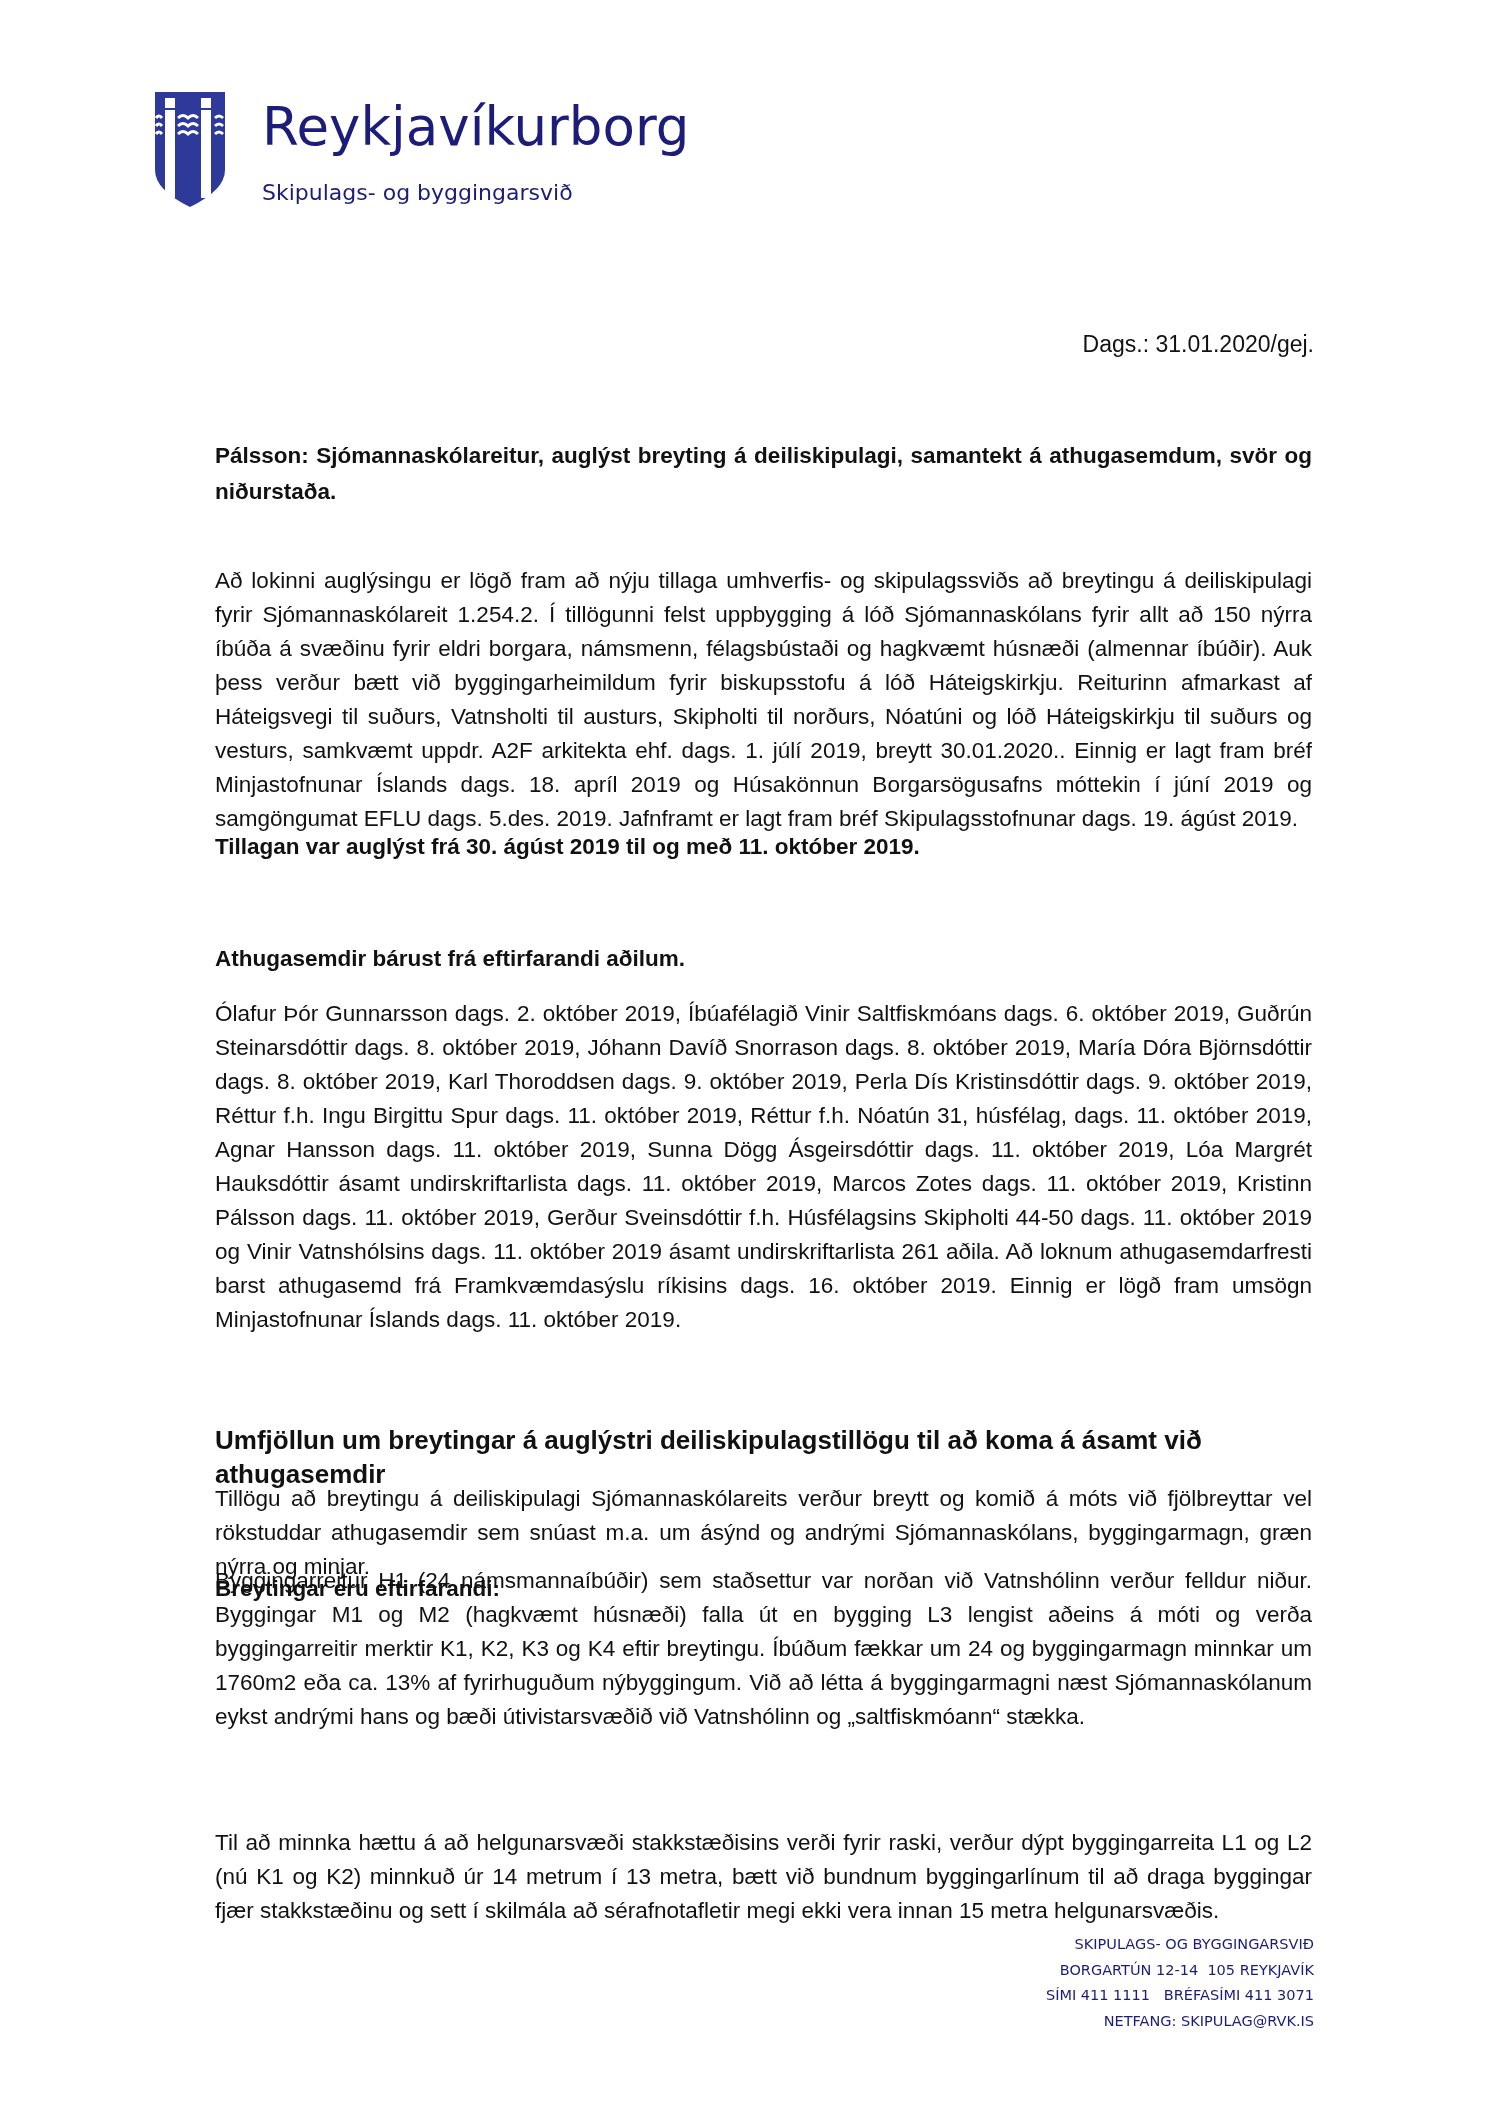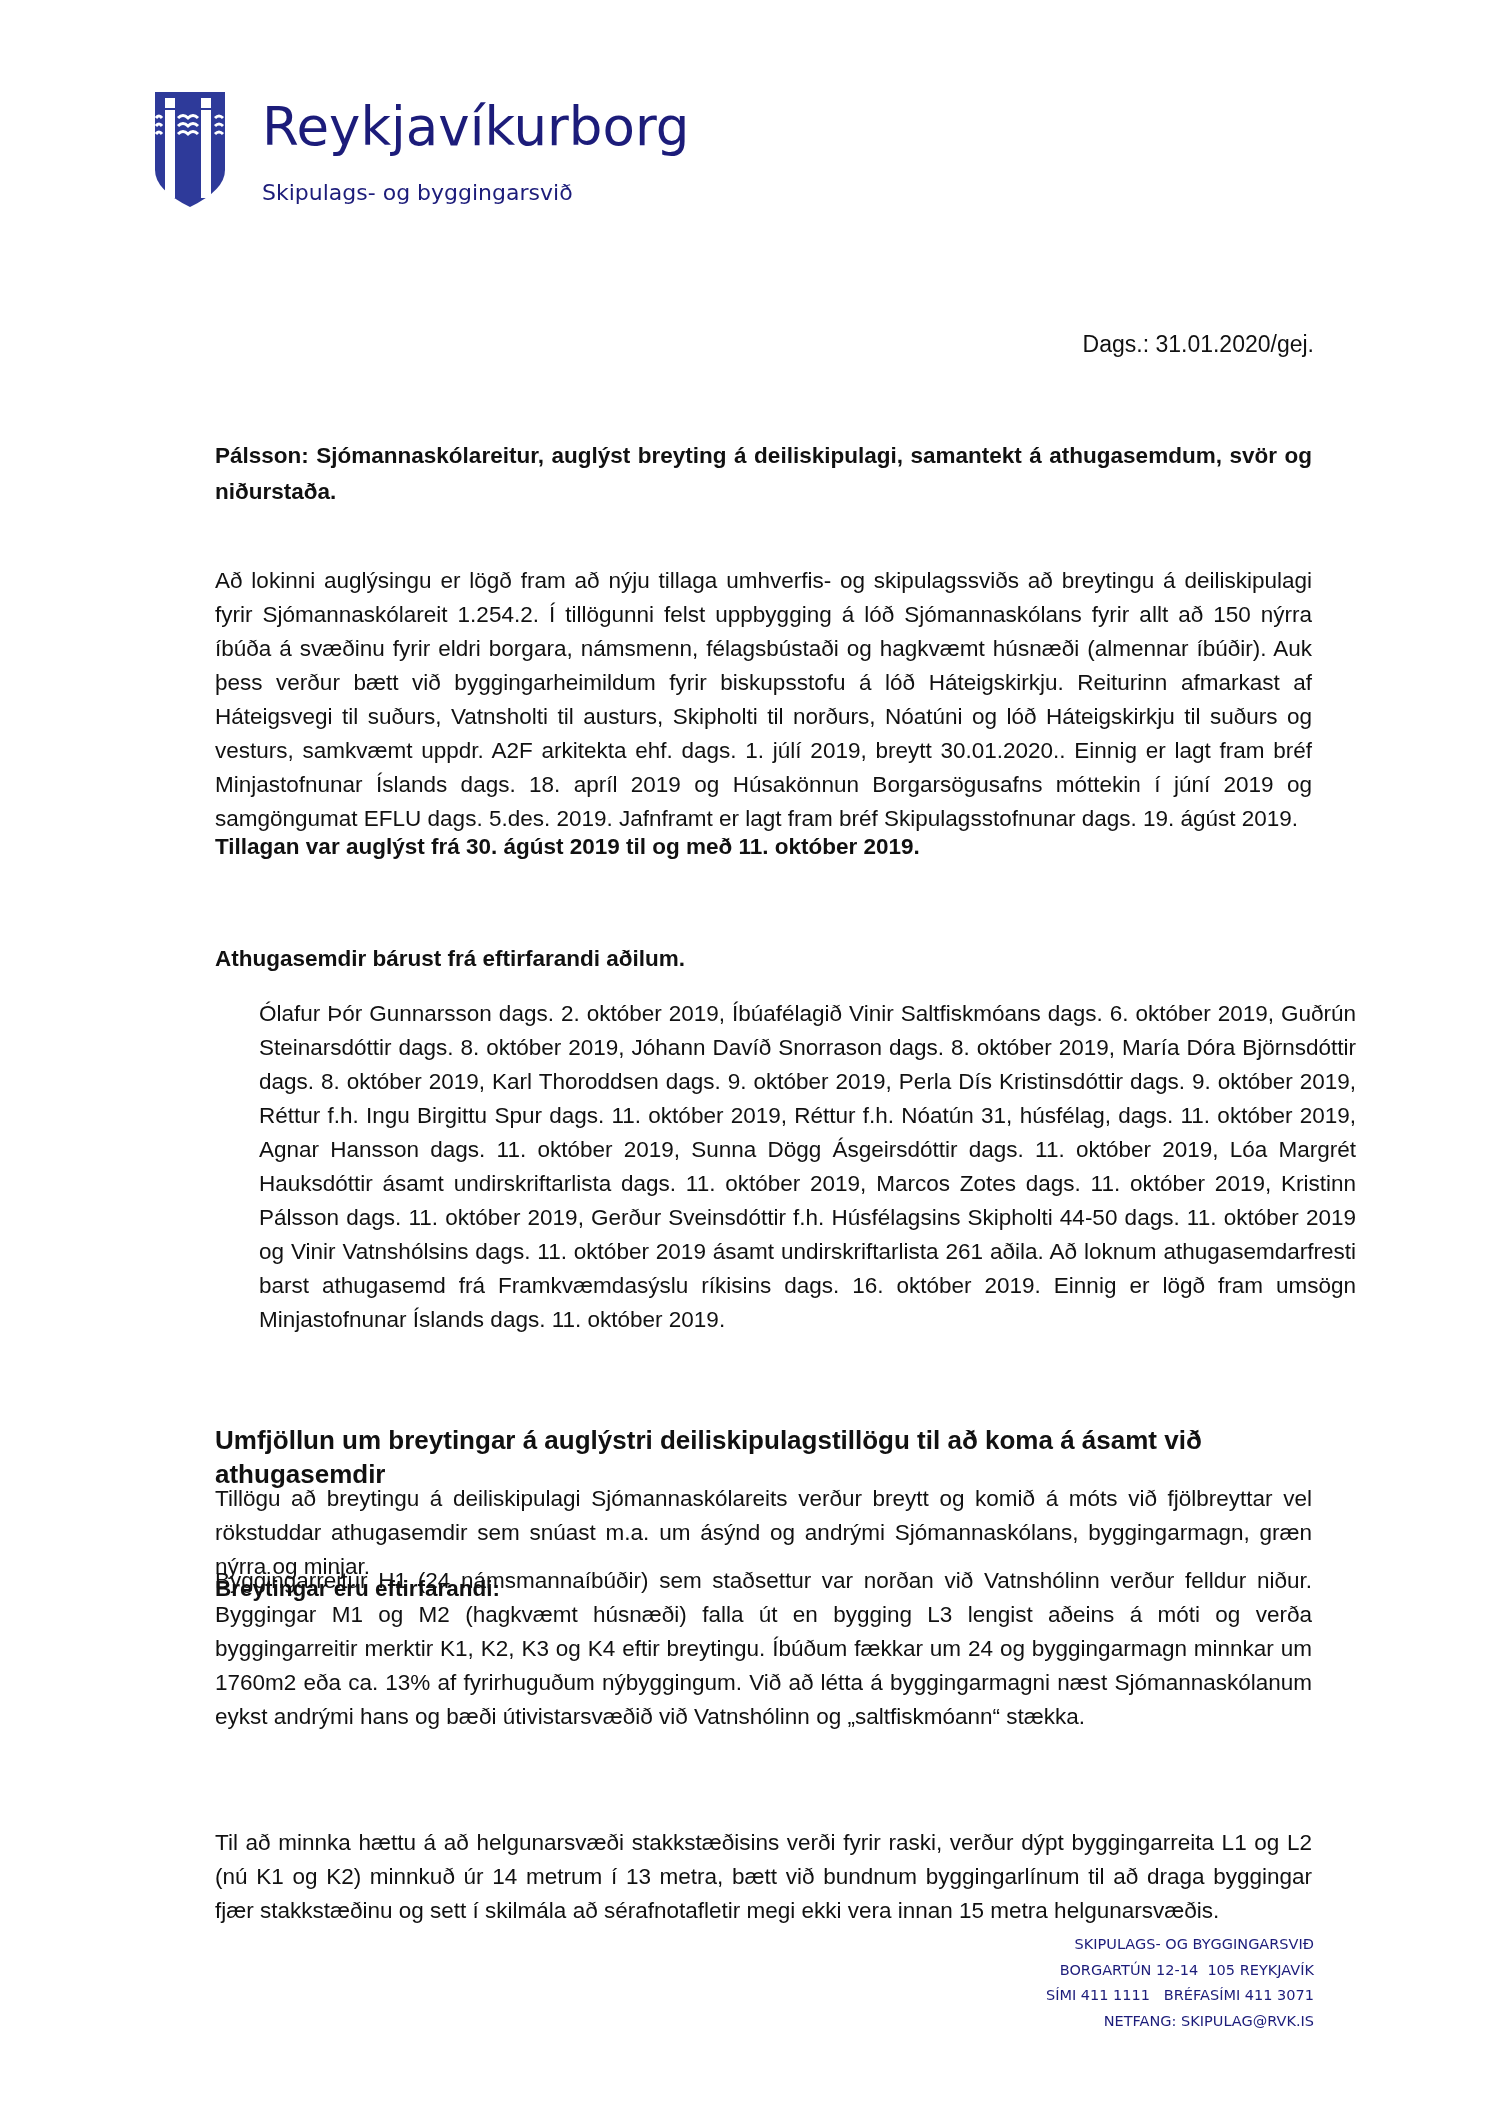--- a/index.html
+++ b/index.html
@@ -12,21 +12,21 @@
               font-family: "DejaVu Sans", sans-serif; }
   .date { position: absolute; right: 186px; top: 331px; font-size: 23px; }
   .content { position: absolute; left: 215px; top: 0; width: 1097px; }
   .cond { width: 1097px; font-size: 22.5px; line-height: 34px; text-align: justify; }
   .p { position: absolute; left: 0; width: 1097px; }
   .bold { font-weight: bold; }
   .subject { top: 438px; font-size: 22.5px; line-height: 36px; }
   .intro { top: 540px; margin-top: 24px; }
   .adv { top: 830px; }
   .ath-head { top: 942px; }
-  .ath-list { top: 997px; margin-left: 44px; }
+  .ath-list { top: 997px; }
   .umf-head { top: 1423px; font-size: 26px; line-height: 34px; text-align: left; }
   .umf-p { top: 1482px; }
   .breyt-head { top: 1572px; }
   .breyt-p1 { top: 1564px; }
   .breyt-p2 { top: 1826px; }
   .footer { position: absolute; right: 186px; top: 1932px; text-align: right;
             font-family: "DejaVu Sans", sans-serif; font-size: 14.5px; line-height: 25.5px; color: #1c1c7a; }
   .footer div { white-space: pre; }
 </style>
 </head>

